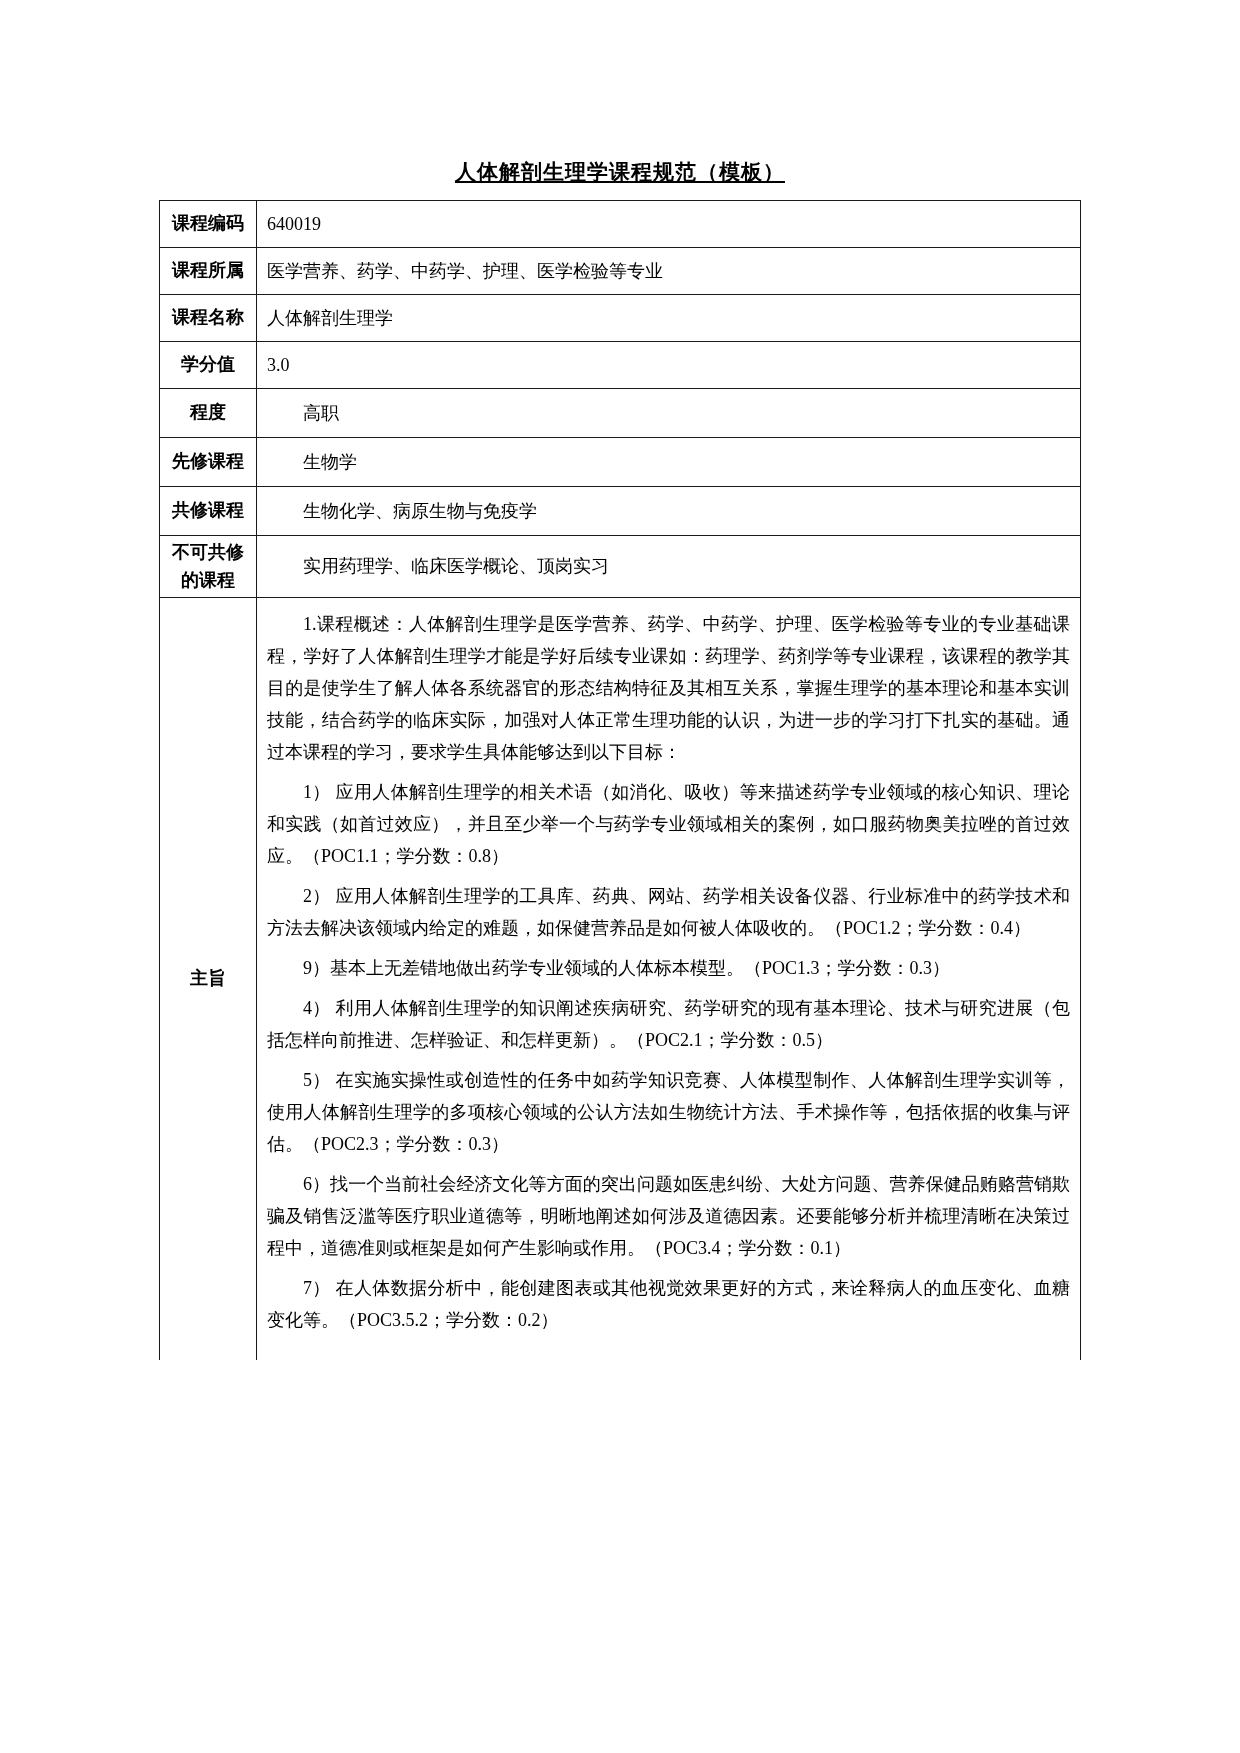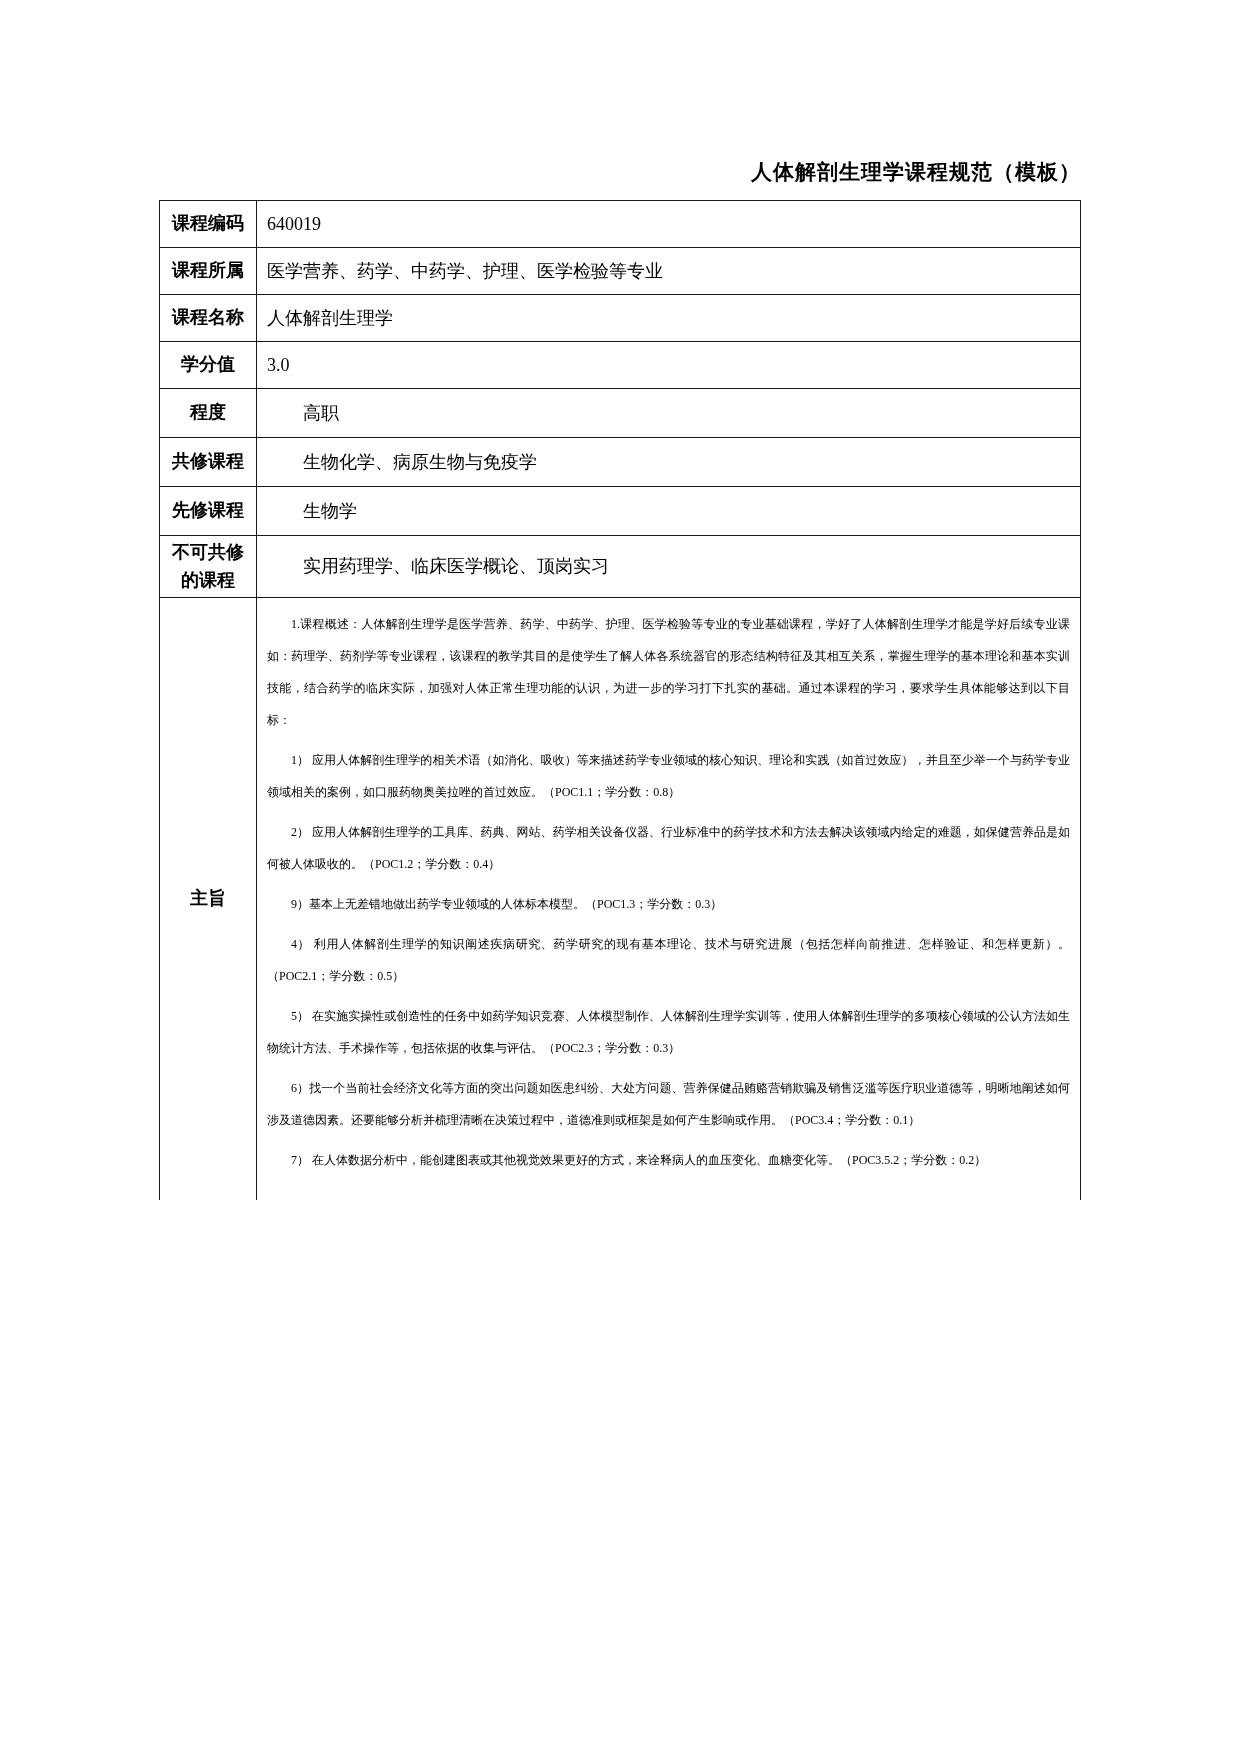--- a/index.html
+++ b/index.html
@@ -13,24 +13,25 @@
     width: 1240px;
     height: 1753px;
     margin: 0 auto;
     background: #ffffff;
     overflow: hidden;
     padding-top: 158px;
   }
   .doc-title {
     width: 922px;
     margin: 0 auto 14px auto;
-    text-align: right;
+    text-align: center;
     font-size: 21px;
     font-weight: bold;
     letter-spacing: 1px;
+    text-decoration: underline;
   }
   .course-table {
     width: 922px;
     margin: 0 auto;
     border-top: 1px solid #1a1a1a;
     border-left: 1px solid #1a1a1a;
     border-right: 1px solid #1a1a1a;
   }
   .t-row {
     display: flex;
@@ -63,21 +64,21 @@
   .h62 { height: 62px; }
   .indent .t-value { padding-left: 46px; }
   .main-row .t-label {
     align-items: center;
   }
   .main-row .t-value {
     display: block;
     padding: 10px 10px 16px 10px;
   }
   .main-row p {
-    font-size: 12px;
+    font-size: 18px;
     line-height: 32px;
     text-align: justify;
     text-indent: 2em;
     margin: 8px 0;
   }
   .main-row p:first-child { margin-top: 0; }
 </style>
 </head>
 <body>
 
@@ -106,27 +107,27 @@
       <div class="t-label">学分值</div>
       <div class="t-value">3.0</div>
     </div>
 
     <div class="t-row h49 indent">
       <div class="t-label">程度</div>
       <div class="t-value">高职</div>
     </div>
 
     <div class="t-row h49 indent">
-      <div class="t-label">共修课程</div>
-      <div class="t-value">生物化学、病原生物与免疫学</div>
+      <div class="t-label">先修课程</div>
+      <div class="t-value">生物学</div>
     </div>
 
     <div class="t-row h49 indent">
-      <div class="t-label">先修课程</div>
-      <div class="t-value">生物学</div>
+      <div class="t-label">共修课程</div>
+      <div class="t-value">生物化学、病原生物与免疫学</div>
     </div>
 
     <div class="t-row h62 indent">
       <div class="t-label">不可共修的课程</div>
       <div class="t-value">实用药理学、临床医学概论、顶岗实习</div>
     </div>
 
     <div class="t-row main-row">
       <div class="t-label">主旨</div>
       <div class="t-value">

